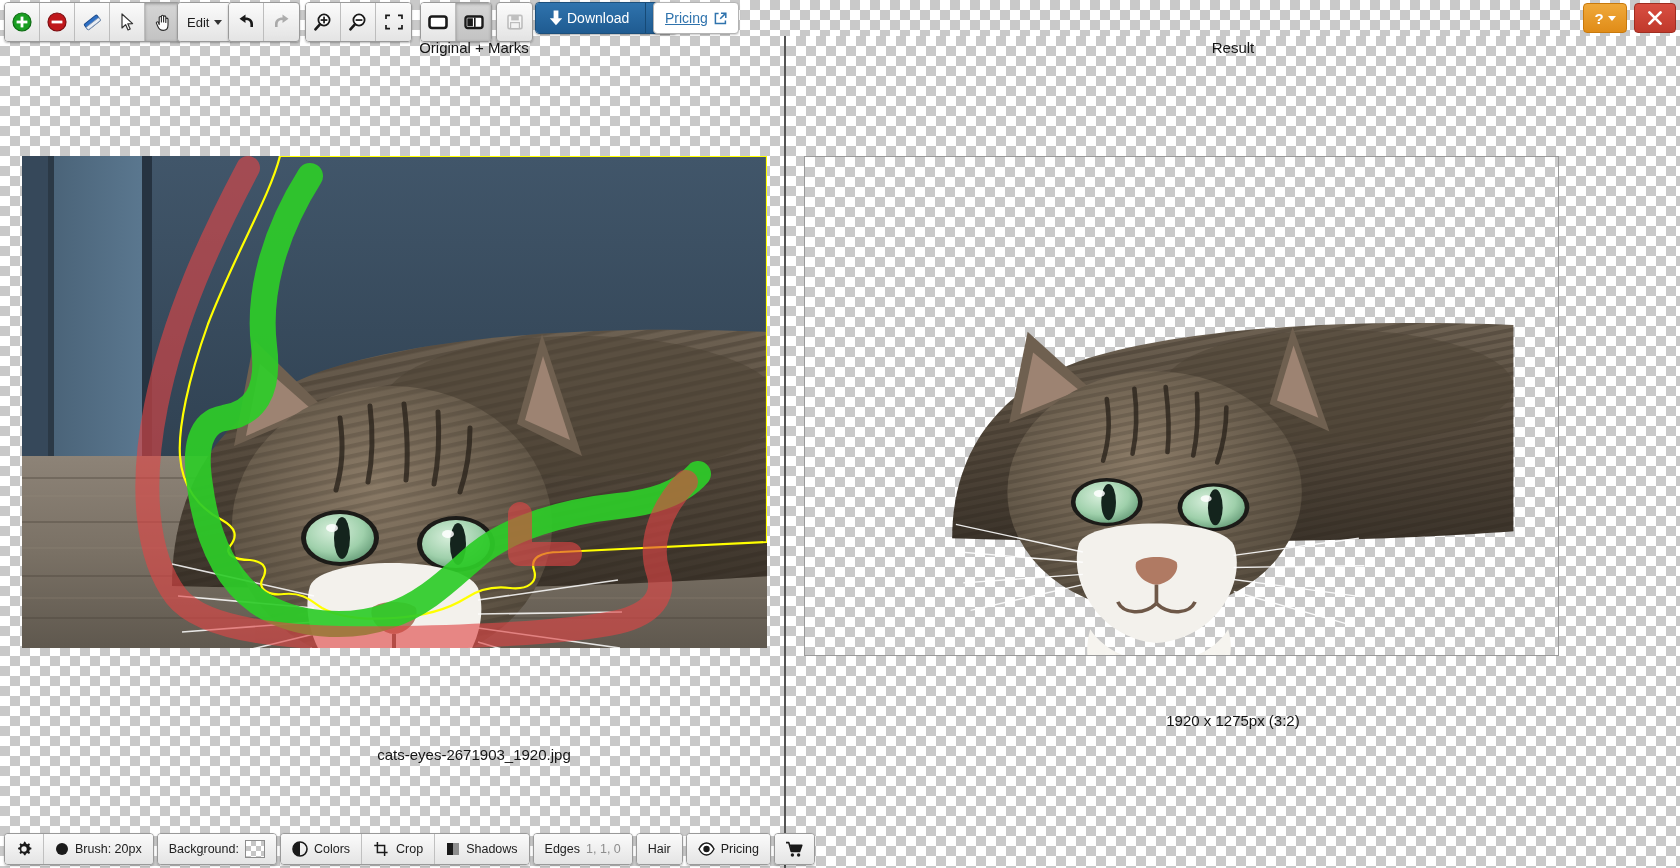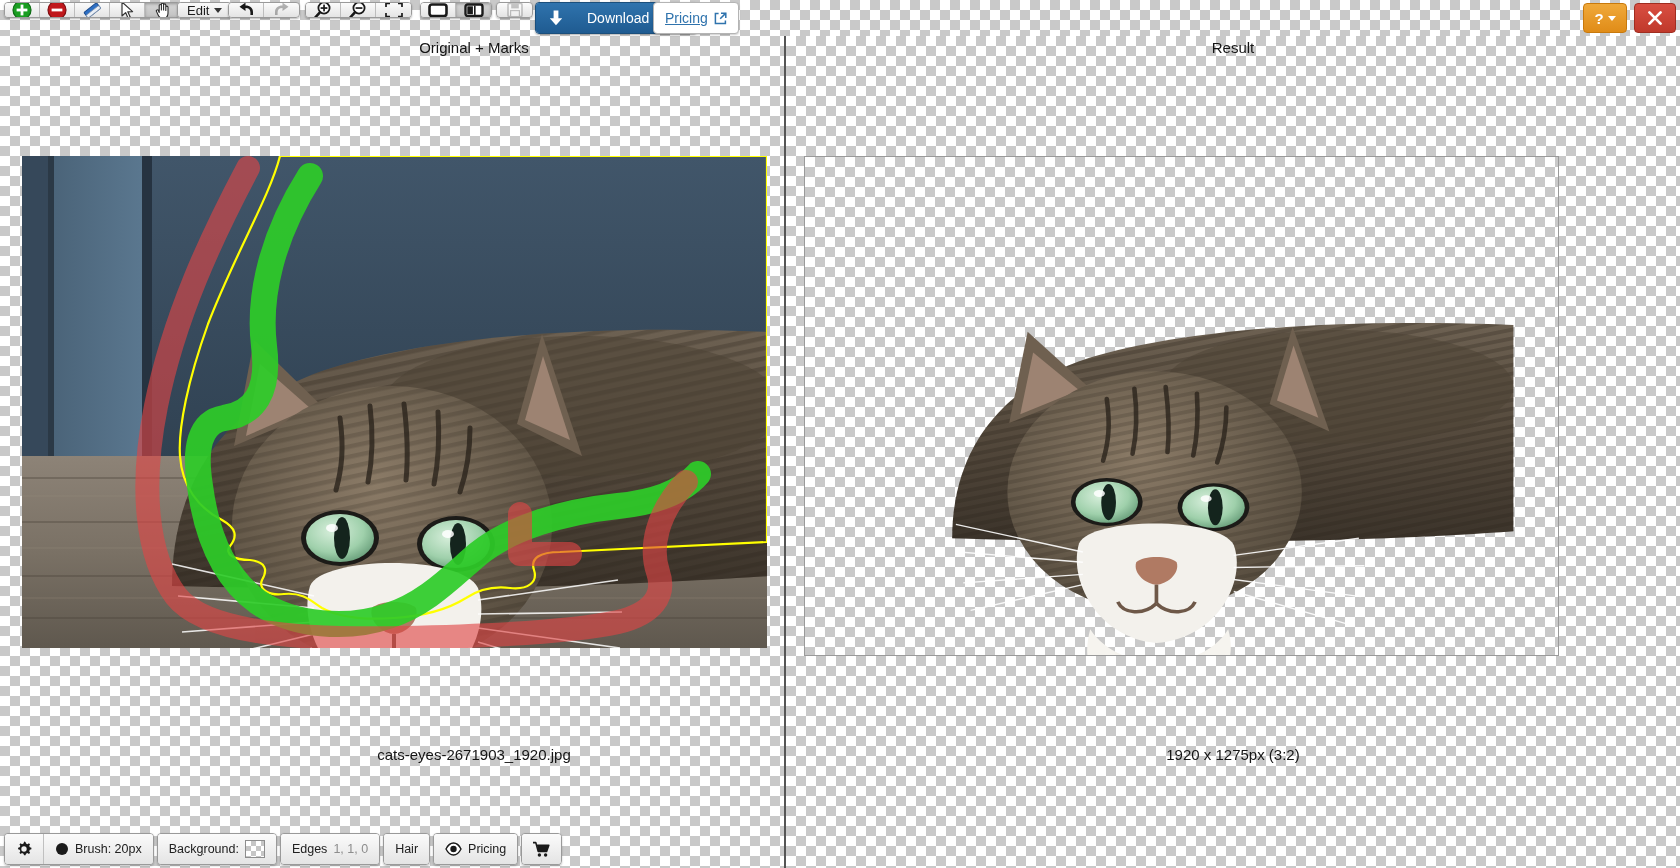--- a/index.html
+++ b/index.html
@@ -24,21 +24,21 @@
 
   #app { position: relative; width: 1680px; height: 868px; }
 
   
   #topbar {
     position: absolute; top: 0; left: 0;
     width: 1680px; height: 36px;
     z-index: 40;
   }
   .tgroup {
-    position: absolute; top: 2px; height: 16px;
+    position: absolute; top: 2px; height: 40px;
     display: flex; align-items: stretch;
     border: 1px solid #9a9a9a;
     border-radius: 4px;
     background: linear-gradient(#fdfdfd, #e2e2e2);
     box-shadow: 0 1px 2px rgba(0,0,0,.28);
     overflow: hidden;
   }
   .tbtn {
     width: 35px;
     display: flex; align-items: center; justify-content: center;
@@ -61,21 +61,21 @@
   }
 
   
   #dlgroup {
     position: absolute; top: 2px; height: 32px;
     display: flex; border-radius: 4px; overflow: hidden;
     border: 1px solid #1b4f7c;
     box-shadow: 0 1px 2px rgba(0,0,0,.3);
   }
   #dl-main {
-    display: flex; align-items: center; gap: 24px;
+    display: flex; align-items: center; gap: 4px;
     padding: 0 16px 0 13px;
     background: linear-gradient(#2f73ad, #1f5b91);
     color: #fff; font-size: 14px; cursor: pointer;
     border-right: 1px solid #164a76;
   }
   #dl-arrow {
     width: 30px; display: flex; align-items: center; justify-content: center;
     background: linear-gradient(#2f73ad, #1f5b91); cursor: pointer;
   }
   #dl-arrow .caret-d { border-top-color: #fff; }
@@ -119,21 +119,21 @@
   .panel-title {
     position: absolute; top: 0; left: 0; width: 100%;
     text-align: center; font-size: 15px; color: #151515;
     padding-top: 3px;
   }
   .panel-caption {
     position: absolute; left: 0; width: 100%;
     text-align: center; font-size: 15px; color: #151515;
   }
   #left-caption  { top: 710px; }
-  #right-caption { top: 710px; }
+  #right-caption { top: 676px; }
 
   
   #left-canvas {
     position: absolute; left: 22px; top: 120px;
     width: 745px; height: 492px;
     overflow: hidden;
   }
   #right-canvas {
     position: absolute; left: 18px; top: 120px;
     width: 755px; height: 500px;
@@ -580,20 +580,45 @@
       </div>
     </div>
 
     <div class="bgroup">
       <div class="bbtn">
         <span>Back<span class="u">g</span>round:</span>
         <span class="bg-swatch"></span>
       </div>
     </div>
 
+    <div class="bgroup">
+      <div class="bbtn">
+        <svg width="16" height="16" viewBox="0 0 16 16">
+          <circle cx="8" cy="8" r="7" fill="none" stroke="#1a1a1a" stroke-width="1.6"></circle>
+          <path d="M8 1 A7 7 0 0 0 8 15 Z" fill="#1a1a1a"></path>
+        </svg>
+        <span>Colors</span>
+      </div>
+      <div class="bbtn">
+        <svg width="17" height="16" viewBox="0 0 17 16">
+          <g fill="none" stroke="#1a1a1a" stroke-width="1.5">
+            <path d="M4.4 1 V11.4 H14.6"></path>
+            <path d="M1.2 4.4 H11.6 V15"></path>
+          </g>
+        </svg>
+        <span>Crop</span>
+      </div>
+      <div class="bbtn">
+        <svg width="14" height="14" viewBox="0 0 14 14">
+          <rect x="1" y="1" width="12" height="12" fill="#1a1a1a"></rect>
+          <rect x="7" y="1" width="6" height="12" fill="#8e8e8e"></rect>
+        </svg>
+        <span>Shadows</span>
+      </div>
+    </div>
 
     <div class="bgroup">
       <div class="bbtn">
         <span>Edges</span>
         <span class="muted">1, 1, 0</span>
       </div>
     </div>
 
     <div class="bgroup">
       <div class="bbtn">

